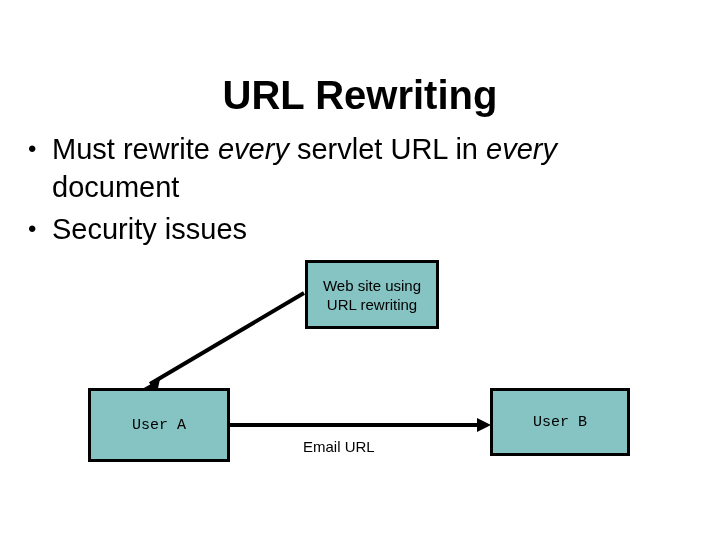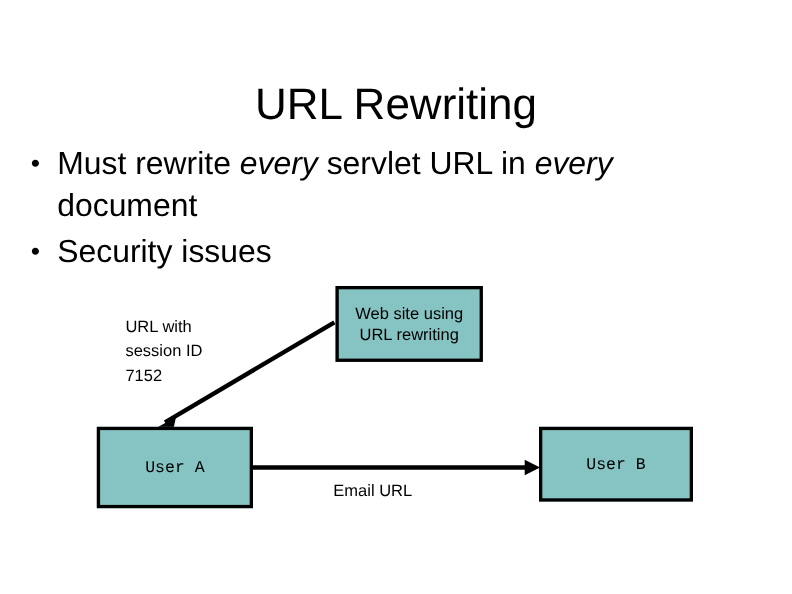--- a/index.html
+++ b/index.html
@@ -28,21 +28,21 @@
 
   
   #slide-title {
     position: absolute;
     left: 0;
     top: 44px;
     width: 720px;
     text-align: center;
     font-size: 40px;
     line-height: 48px;
-    font-weight: normal;
+    font-weight: bold;
     letter-spacing: 0px;
     white-space: nowrap;
   }
 
   
   #bullet-list {
     position: absolute;
     left: 28px;
     top: 130px;
     width: 630px;
@@ -182,21 +182,18 @@
     </div>
 
     <div class="node-box" id="node-user-a">
       <span>User A</span>
     </div>
 
     <div class="node-box" id="node-user-b">
       <span>User B</span>
     </div>
 
-    <div class="diagram-label" id="label-session">URL with
-session ID
-7152</div>
 
     <div class="diagram-label" id="label-email">Email URL</div>
 
   </div>
 
 </div>
 
 </body></html>

